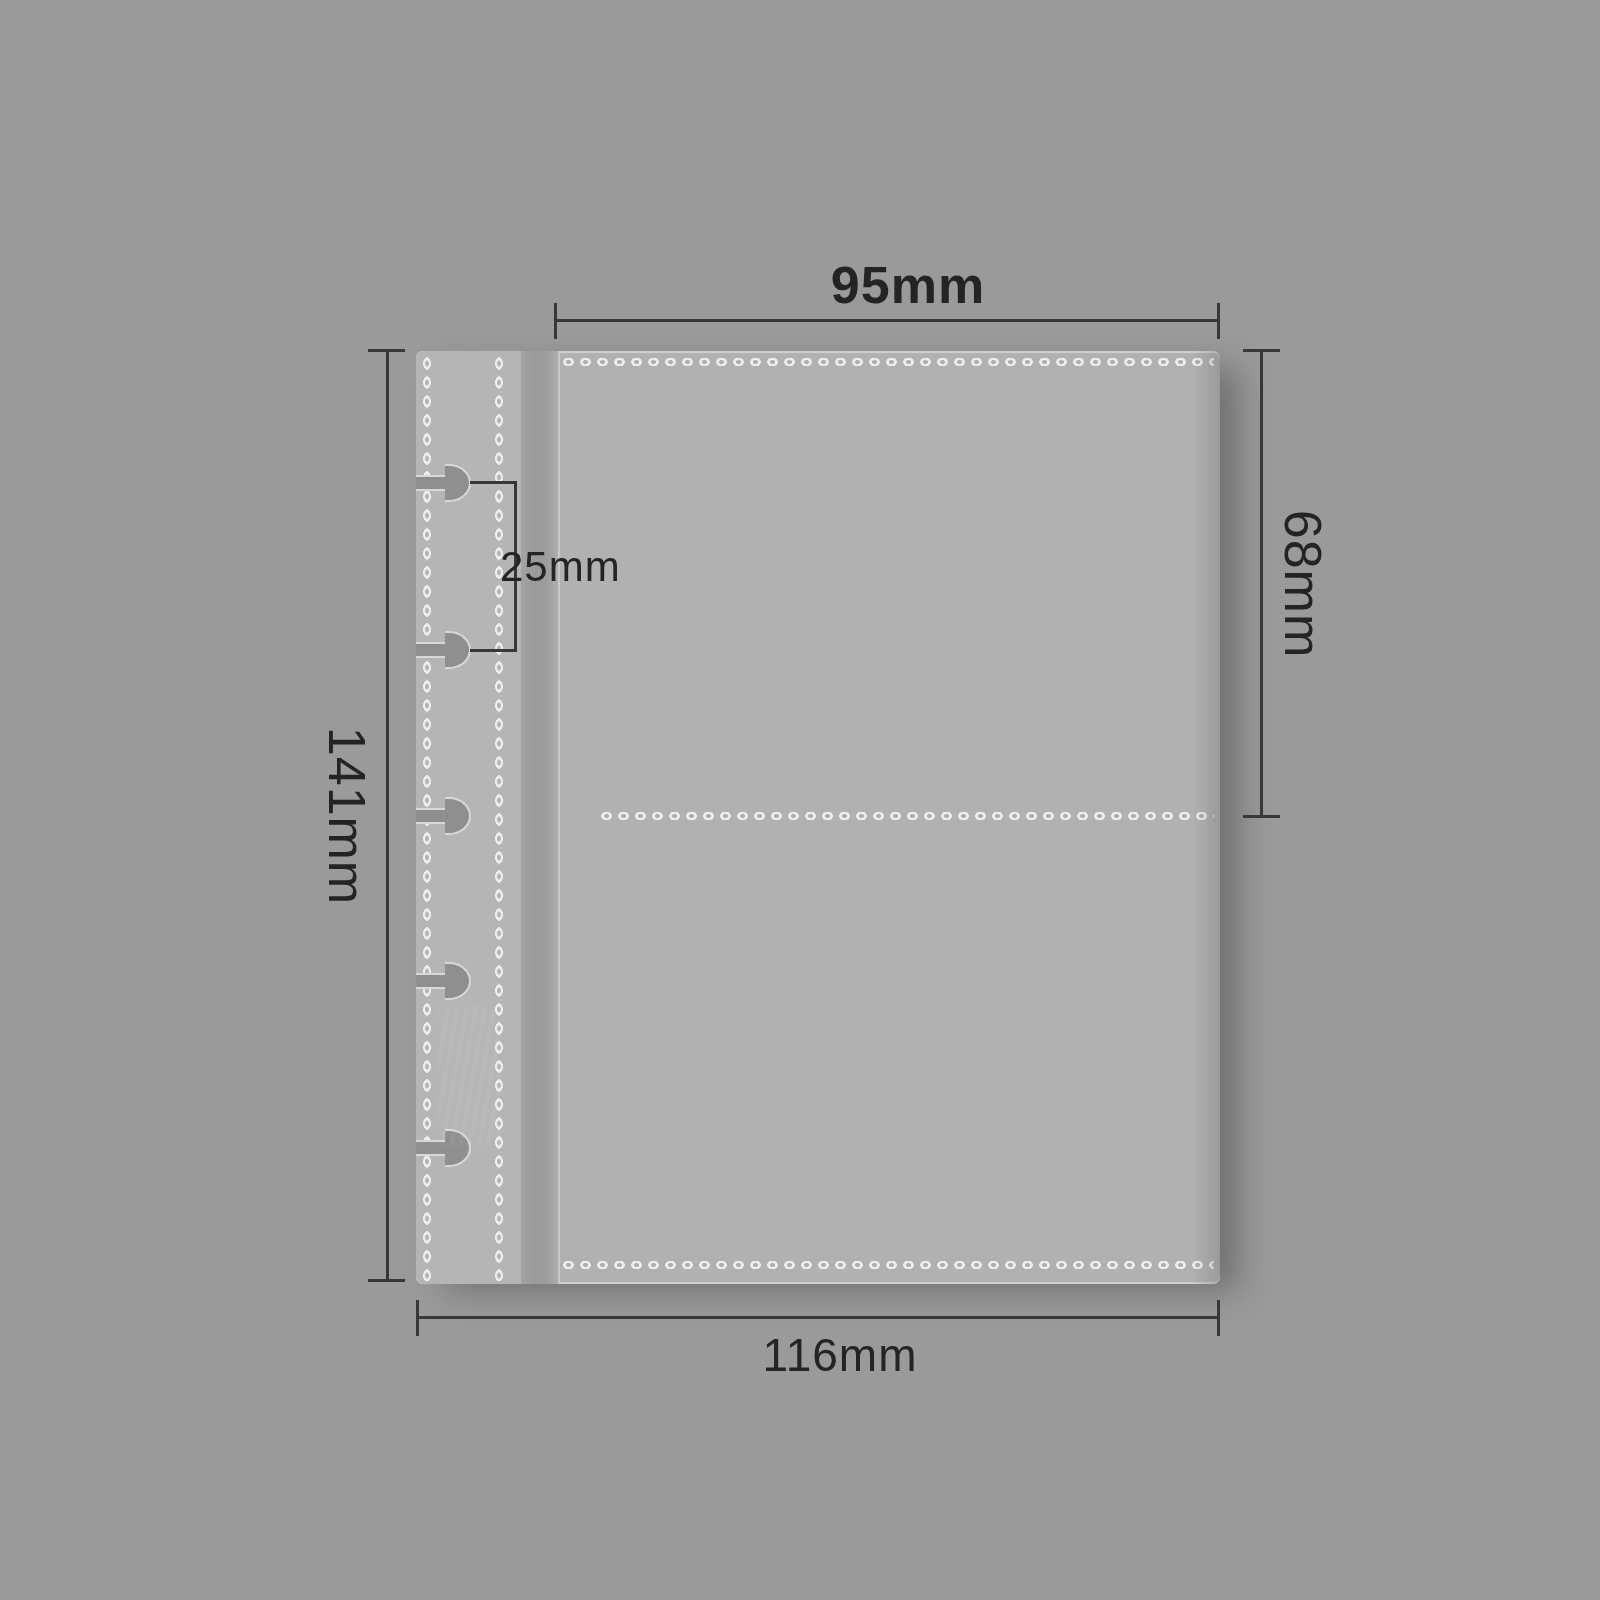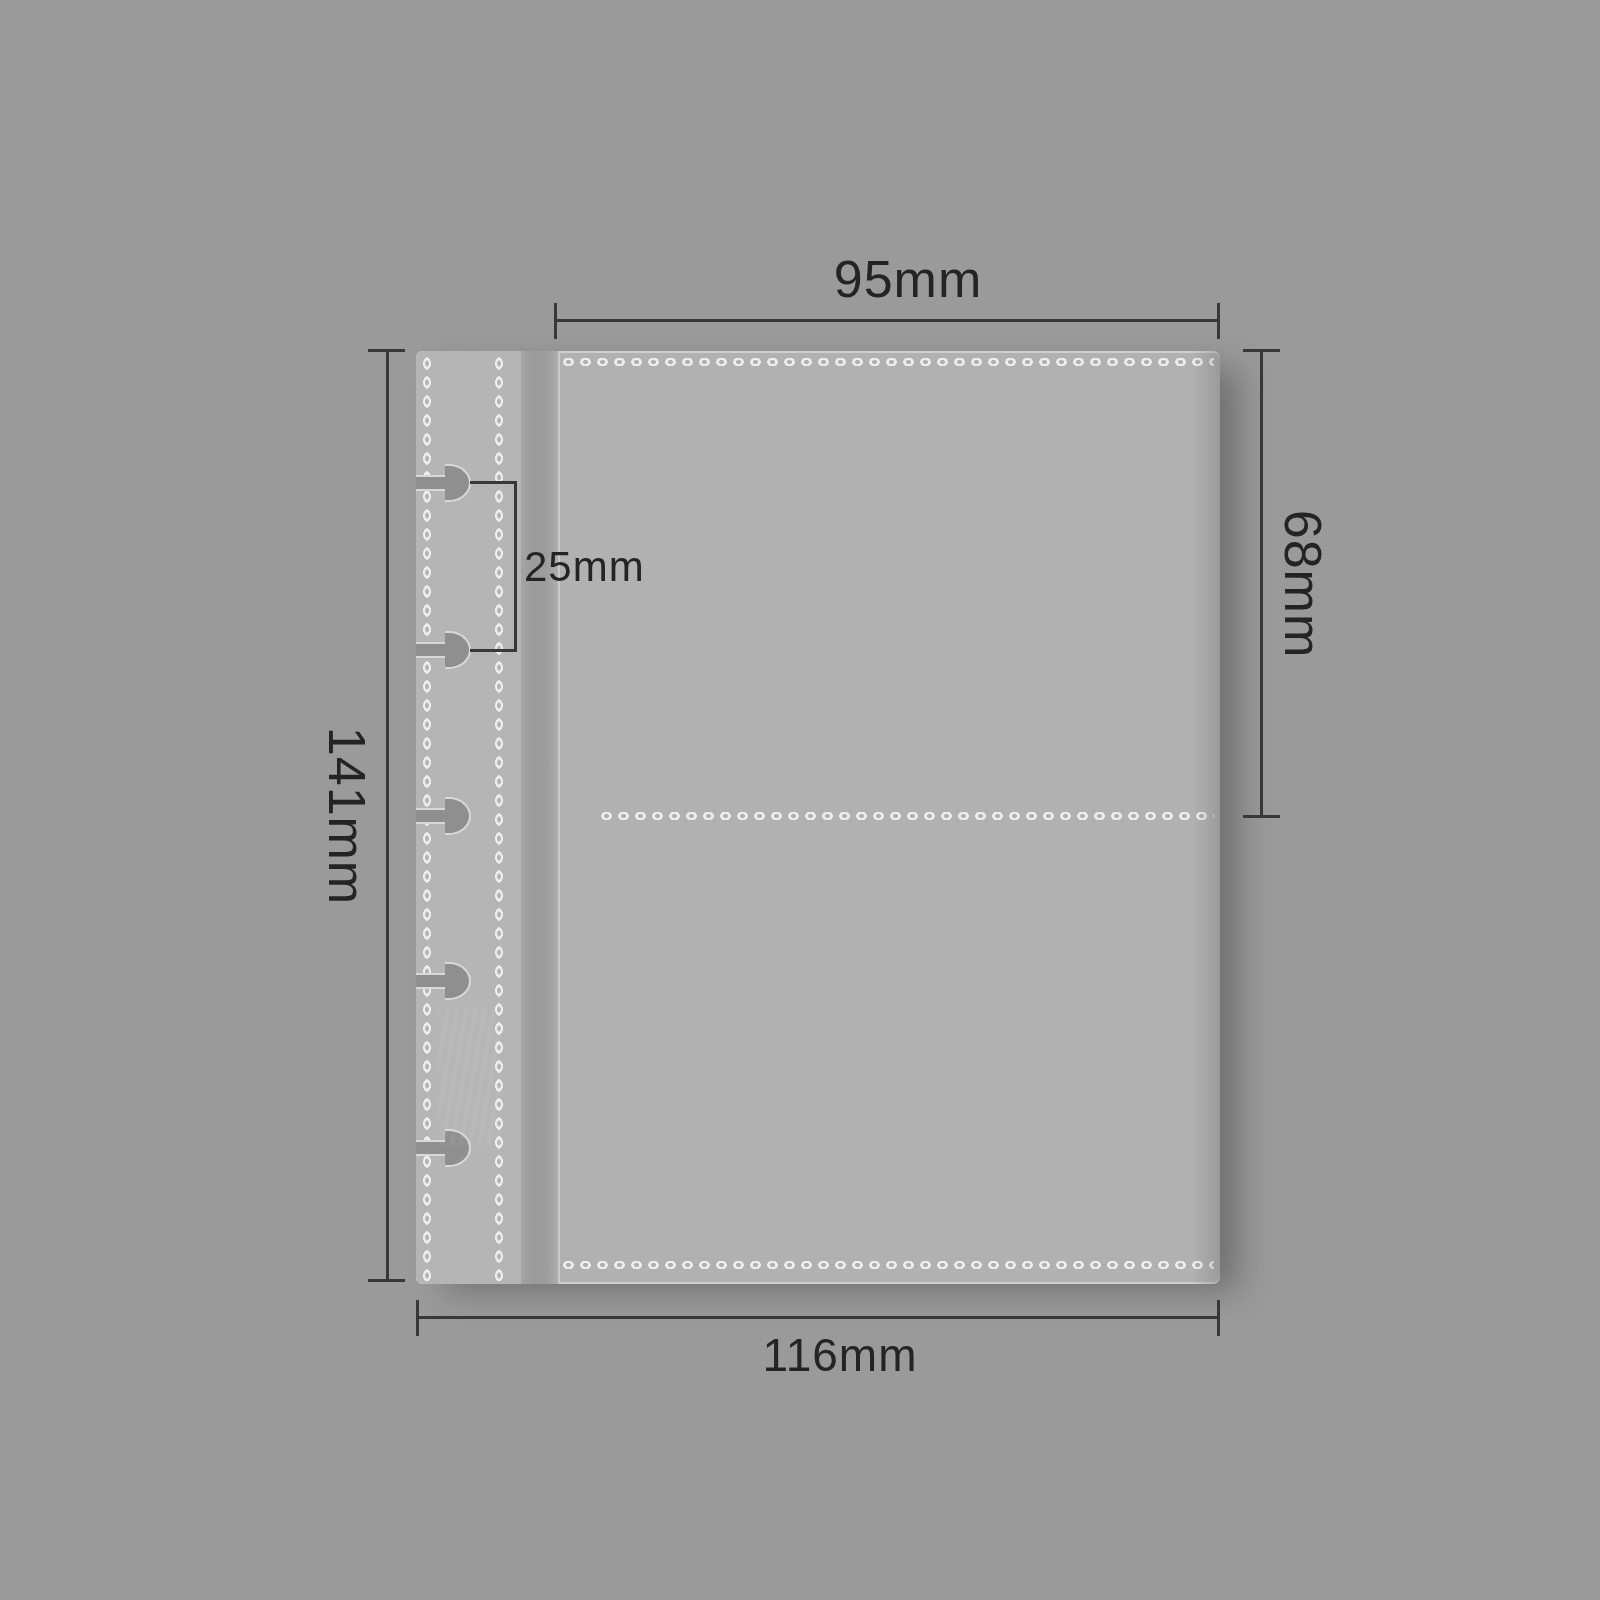--- a/index.html
+++ b/index.html
@@ -124,35 +124,35 @@
       <div class="stem"></div>
       <div class="head"></div>
     </div>
 
     <div class="watermark"></div>
   </div>
 
   <div class="dl" style="left:555px;top:319px;width:665px;height:3px;"></div>
   <div class="dl" style="left:554px;top:303px;width:3px;height:36px;"></div>
   <div class="dl" style="left:1217px;top:303px;width:3px;height:36px;"></div>
-  <div class="dim-label center-h" style="left:908px;top:253px;">95mm</div>
+  <div class="dim-label center-h" style="left:908px;top:259px;font-weight:bold;">95mm</div>
 
   <div class="dl" style="left:1260px;top:350px;width:3px;height:468px;"></div>
   <div class="dl" style="left:1243px;top:349px;width:37px;height:3px;"></div>
   <div class="dl" style="left:1243px;top:815px;width:37px;height:3px;"></div>
   <div class="dim-label rot" style="left:1303px;top:584px;">68mm</div>
 
   <div class="dl" style="left:386px;top:350px;width:3px;height:932px;"></div>
   <div class="dl" style="left:368px;top:349px;width:37px;height:3px;"></div>
   <div class="dl" style="left:368px;top:1279px;width:37px;height:3px;"></div>
   <div class="dim-label rot" style="left:347px;top:816px;">141mm</div>
 
   <div class="dl" style="left:417px;top:1316px;width:803px;height:3px;"></div>
   <div class="dl" style="left:416px;top:1300px;width:3px;height:36px;"></div>
   <div class="dl" style="left:1217px;top:1300px;width:3px;height:36px;"></div>
   <div class="dim-label center-h bottom-size" style="left:840px;top:1332px;">116mm</div>
 
   <div class="dl" style="left:470px;top:481px;width:47px;height:3px;"></div>
   <div class="dl" style="left:514px;top:481px;width:3px;height:171px;"></div>
   <div class="dl" style="left:470px;top:649px;width:47px;height:3px;"></div>
-  <div class="dim-label small" style="left:524px;top:546px;">25mm</div>
+  <div class="dim-label small" style="left:500px;top:546px;">25mm</div>
 
 </div>
 
 </body></html>

